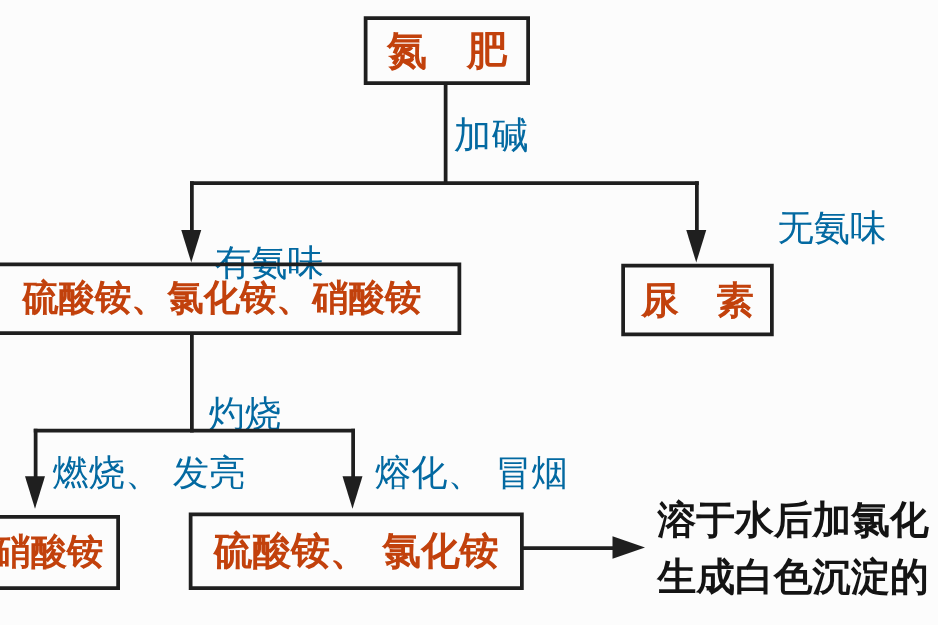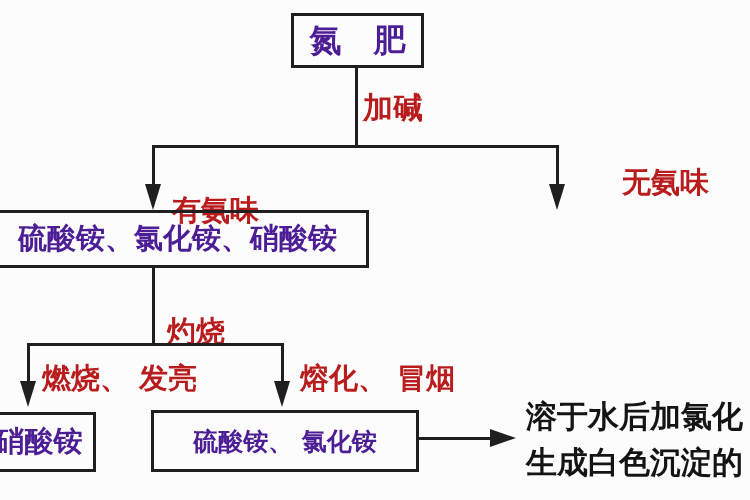--- a/index.html
+++ b/index.html
@@ -6,43 +6,43 @@
   body{
     width:750px;height:500px;overflow:hidden;
     background:var(--bg,#fcfcfc);
     font-family:"DejaVu Sans","Liberation Sans",sans-serif;
   }
   #canvas{position:relative;width:750px;height:500px;}
   .box{
     position:absolute;box-sizing:border-box;
     border:3px solid var(--ink,#1f1f1f);
     display:flex;align-items:center;justify-content:center;
-    font-weight:bold;color:#4c1d95;white-space:nowrap;
+    font-weight:bold;color:#c2410c;white-space:nowrap;
   }
   .lbl{
-    position:absolute;font-weight:bold;color:#b91c1c;white-space:nowrap;
+    position:absolute;font-weight:normal;color:#0369a1;white-space:nowrap;
   }
   .hline,.vline{position:absolute;background:var(--ink,#1f1f1f);}
   .arrow-down{
     position:absolute;width:0;height:0;
     border-left:8px solid transparent;border-right:8px solid transparent;
     border-top:26px solid var(--ink,#1f1f1f);
   }
   .arrow-right{
     position:absolute;width:0;height:0;
     border-top:9px solid transparent;border-bottom:9px solid transparent;
     border-left:26px solid var(--ink,#1f1f1f);
   }
 
   
   #root-box{left:291px;top:13px;width:133px;height:55px;font-size:32px;}
   #box-ammonium-group{left:-14px;top:210px;width:383px;height:58px;font-size:29px;}
   #box-urea{left:497px;top:211px;width:122px;height:58px;font-size:30px;}
   #box-nitrate{left:-18px;top:412px;width:114px;height:60px;font-size:29px;}
-  #box-sulfate-chloride{left:151px;top:410px;width:268px;height:62px;font-size:25px;}
+  #box-sulfate-chloride{left:151px;top:410px;width:268px;height:62px;font-size:31px;}
 
   
   #vline-1{left:355px;top:66px;width:3px;height:81px;}
   #hline-1{left:152px;top:145px;width:407px;height:3px;}
   #vline-left{left:152px;top:145px;width:3px;height:44px;}
   #arrowhead-left{left:145px;top:184px;}
   #vline-right{left:556px;top:145px;width:3px;height:44px;}
   #arrowhead-right{left:549px;top:184px;}
   #vline-2{left:152px;top:266px;width:3px;height:80px;}
   #hline-2{left:27px;top:343px;width:257px;height:3px;}
@@ -80,20 +80,21 @@
   <div class="hline" id="hline-1"></div>
 
   <div class="vline" id="vline-left"></div>
   <div class="arrow-down" id="arrowhead-left"></div>
   <div class="lbl" id="lbl-has-smell">有氨味</div>
   <div class="box" id="box-ammonium-group">硫酸铵、氯化铵、硝酸铵</div>
 
   <div class="vline" id="vline-right"></div>
   <div class="arrow-down" id="arrowhead-right"></div>
   <div class="lbl" id="lbl-no-smell">无氨味</div>
+  <div class="box" id="box-urea">尿　素</div>
 
   <div class="vline" id="vline-2"></div>
   <div class="lbl" id="lbl-ignite">灼烧</div>
   <div class="hline" id="hline-2"></div>
 
   <div class="vline" id="vline-3"></div>
   <div class="arrow-down" id="arrowhead-burn"></div>
   <div class="lbl" id="lbl-burns">燃烧、 发亮</div>
   <div class="box" id="box-nitrate">硝酸铵</div>
 

